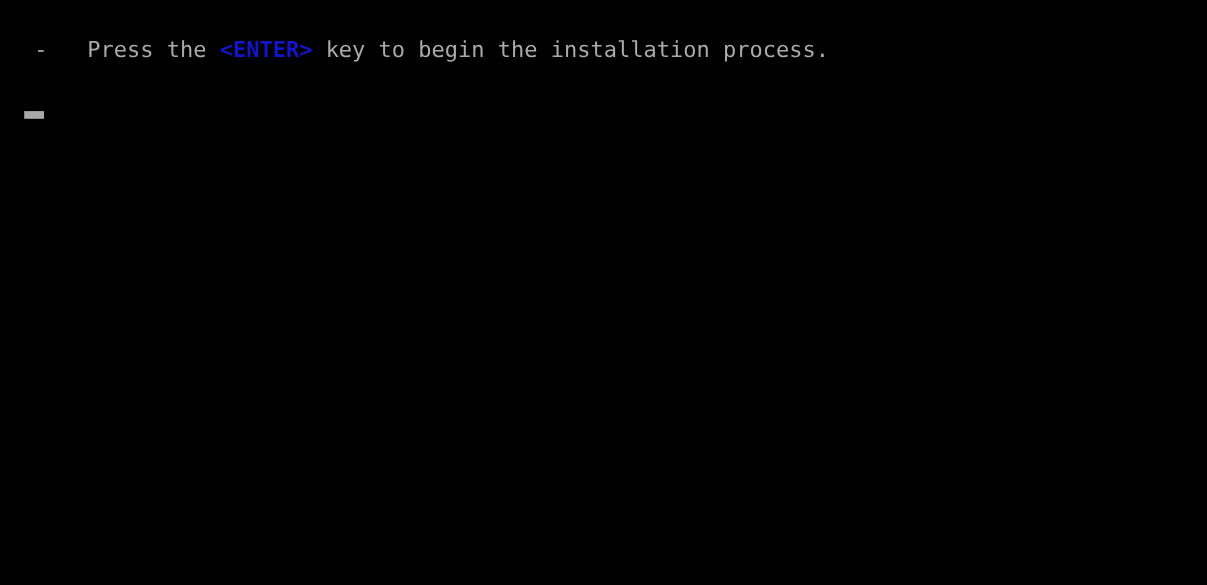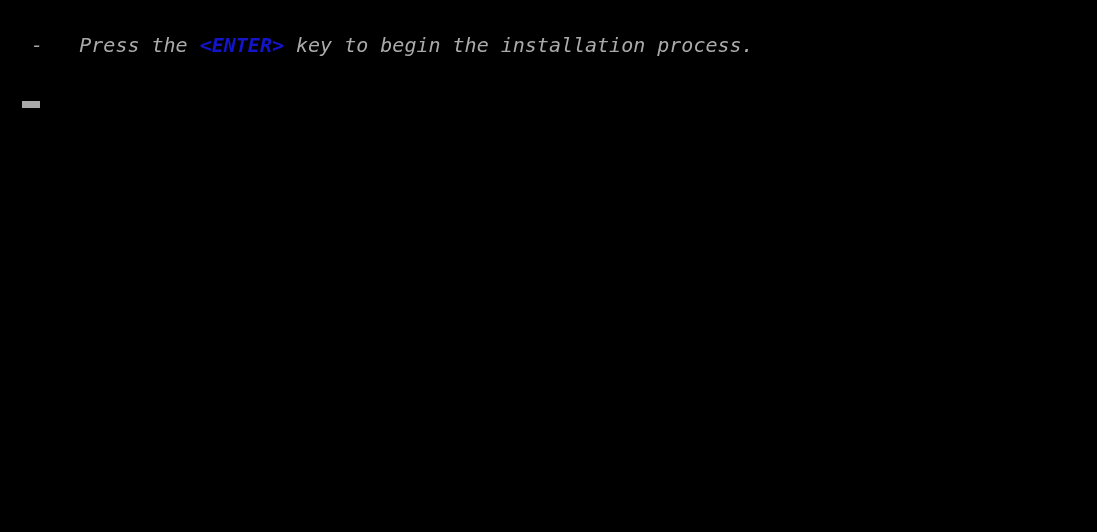--- a/index.html
+++ b/index.html
@@ -17,21 +17,20 @@
   #console-screen {
     position: relative;
     width: 1097px;
     height: 411px;
     background: #000000;
     color: #aaaaaa;
     font-family: "DejaVu Sans Mono", "Liberation Mono", monospace;
     font-size: 20px;
     line-height: 29px;
     letter-spacing: 0px;
-    font-style: italic;
   }
 
   .console-line {
     position: absolute;
     left: 0;
     white-space: pre;
     font-family: "DejaVu Sans Mono", "Liberation Mono", monospace;
     font-size: 20px;
     line-height: 29px;
     color: #aaaaaa;

